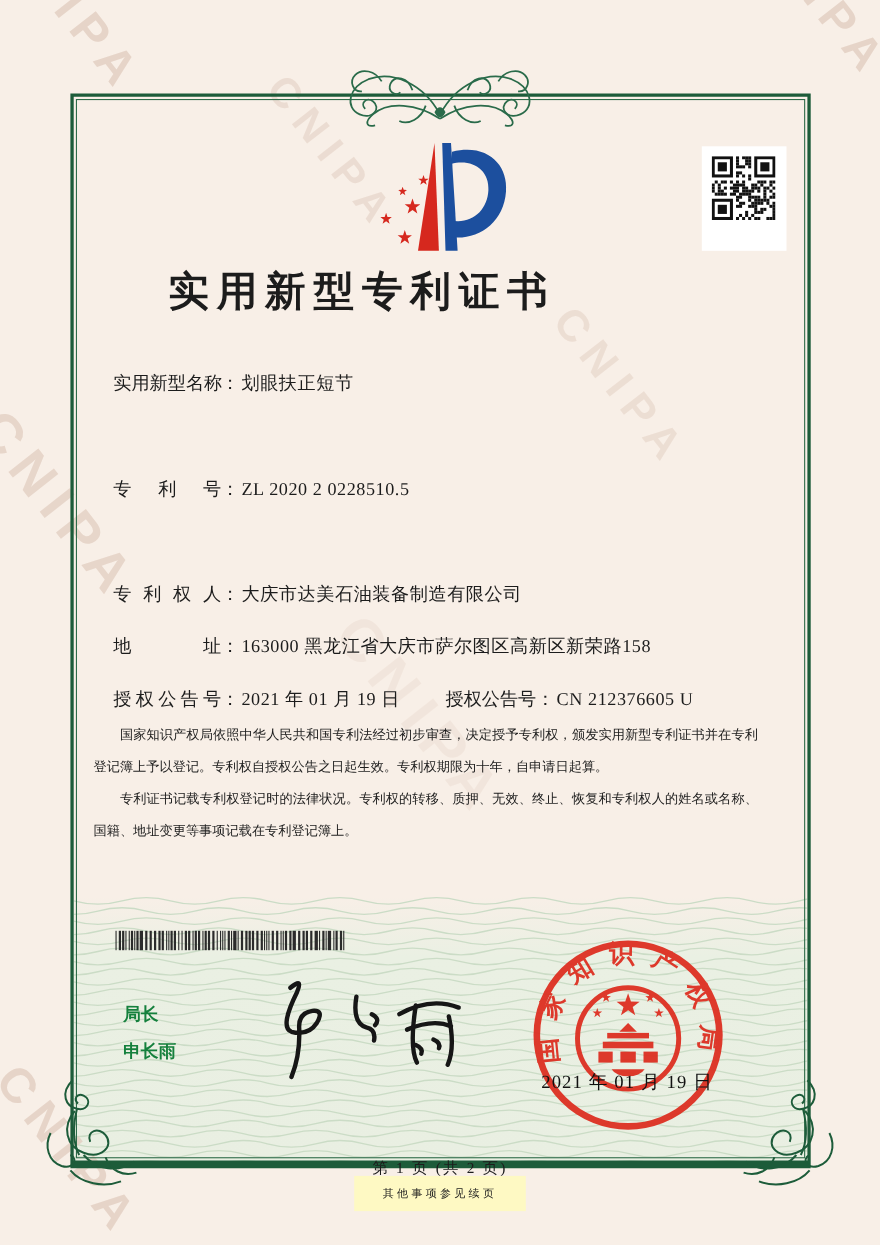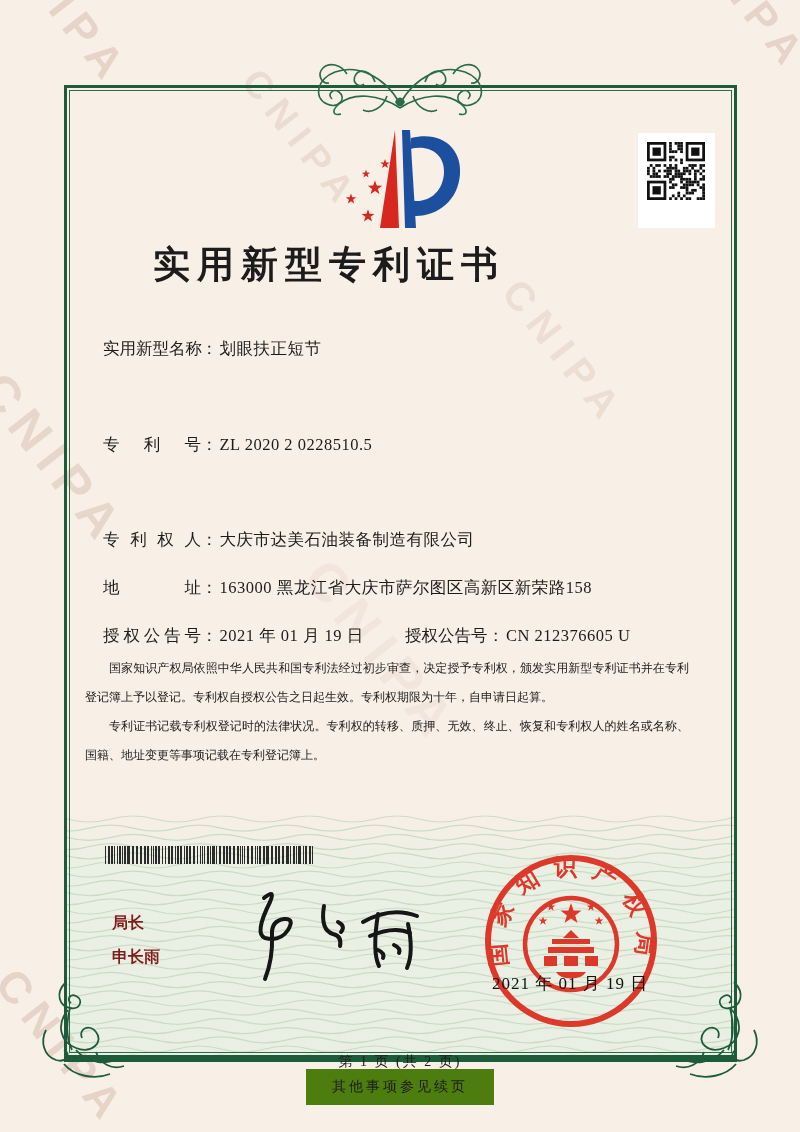--- a/index.html
+++ b/index.html
@@ -24,28 +24,28 @@
   .qr-pad{position:absolute;left:638px;top:133px;width:77px;height:95px;background:#ffffff;}
   .row{position:absolute;left:103px;font-size:16.5px;white-space:nowrap;}
   .row .lb{display:inline-block;width:98px;text-align:justify;text-align-last:justify;vertical-align:top;}
   .row .val{margin-left:2px;letter-spacing:0.5px;}
   .row .lb2{position:absolute;left:302px;top:0;text-align:center;}
   .paras{position:absolute;left:85px;top:654px;width:604px;font-size:12px;line-height:29px;
          text-align:justify;}
   .paras p{margin:0;text-indent:2em;}
   .barcode{position:absolute;left:103px;top:846px;}
   .director{position:absolute;left:112px;top:906px;font-family:"Liberation Sans","DejaVu Sans",sans-serif;
-            font-size:16px;font-weight:600;color:#7f1d1d;line-height:34px;}
+            font-size:16px;font-weight:600;color:#15803d;line-height:34px;}
   .signature{position:absolute;left:228px;top:882px;}
   .seal{position:absolute;left:482px;top:852px;z-index:5;}
   .seal-date{position:absolute;left:492px;top:972px;width:170px;font-size:17px;letter-spacing:1px;
              color:#111;z-index:6;white-space:nowrap;}
   .page-ind{position:absolute;left:0;top:1028px;width:800px;text-align:center;font-size:14px;letter-spacing:2px;margin-top:25px;}
-  .cont-strip{position:absolute;left:50%;top:1069px;transform:translateX(-50%);background:#4d7c0f;
-              padding:9px 26px;font-size:14px;letter-spacing:3px;z-index:5;}
+  .cont-strip{position:absolute;left:50%;top:1069px;transform:translateX(-50%);background:#fef9c3;
+              padding:9px 26px;font-size:10px;letter-spacing:3px;z-index:5;}
 </style>
 </head>
 <body>
 
 <div class="page">
 
   <div class="wm" style="left:-28px;top:-18px;font-size:44px;opacity:.8">CNIPA</div>
   <div class="wm" style="left:656px;top:-28px;font-size:42px;opacity:.8">CNIPA</div>
   <div class="wm" style="left:218px;top:118px;font-size:38px;opacity:.55">CNIPA</div>
   <div class="wm" style="left:478px;top:330px;font-size:40px;opacity:.5">CNIPA</div>

